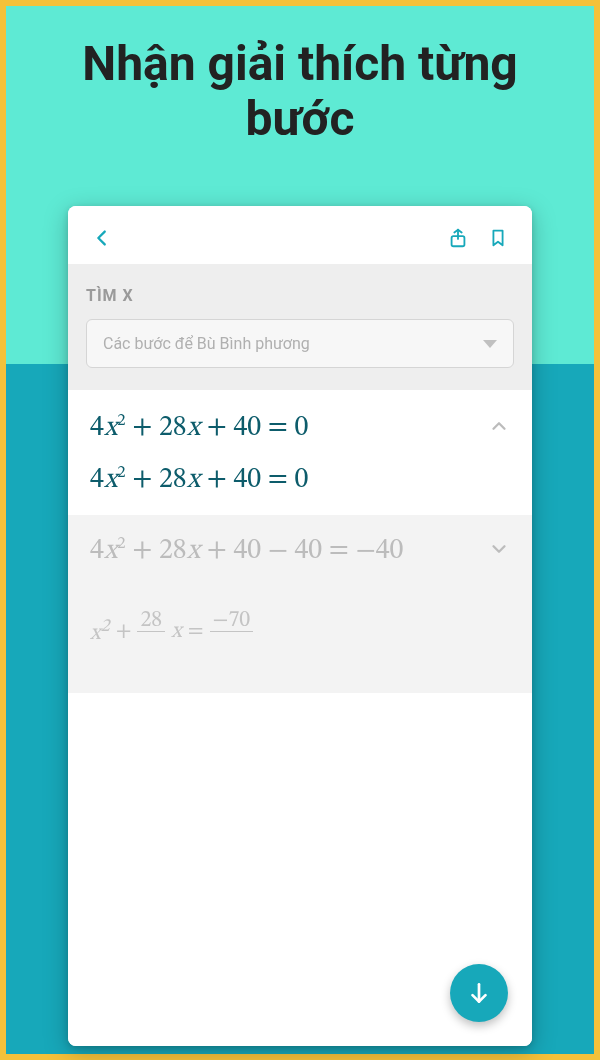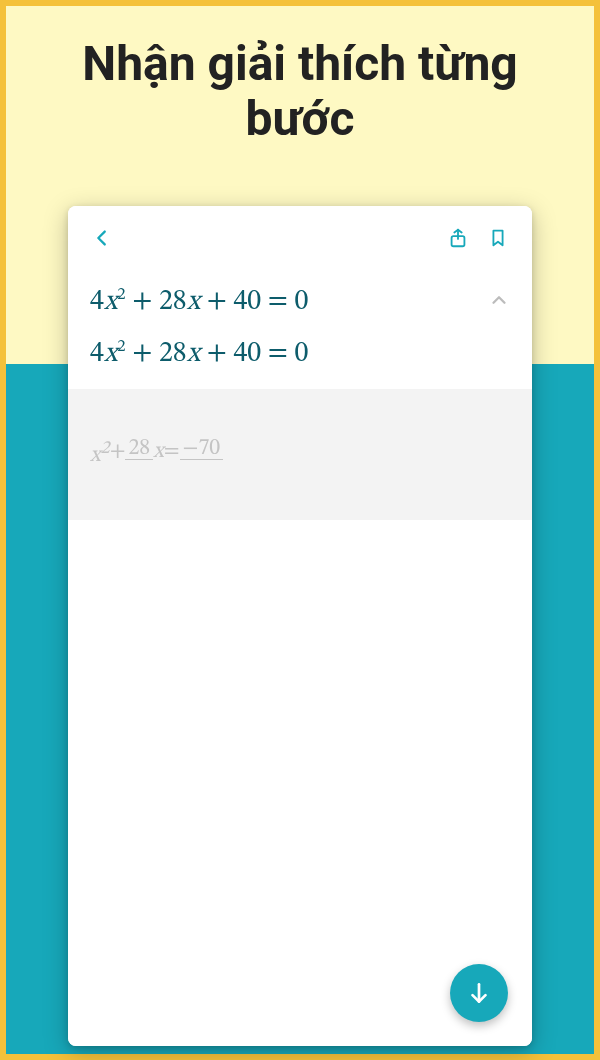--- a/index.html
+++ b/index.html
@@ -1,20 +1,20 @@
 <!DOCTYPE html>
 <html><head>
 <meta charset="utf-8">
 <style>
   * { box-sizing: border-box; margin: 0; padding: 0; }
   html, body { width: 600px; height: 1060px; overflow: hidden; font-family: -apple-system, BlinkMacSystemFont, "Segoe UI", Roboto, Arial, sans-serif; }
   .outer {
     width: 600px; height: 1060px;
     border: 6px solid #f4c13a;
-    background: #fef9c3;
+    background: #5eead4;
     position: relative;
   }
   .headline {
     text-align: center;
     font-size: 48px;
     font-weight: 700;
     color: #222;
     padding: 30px 20px 20px;
     line-height: 1.15;
   }
@@ -111,20 +111,22 @@
     padding: 18px 22px 40px;
     position: relative;
   }
   .grey-lower .step-header { padding: 0 0 10px 0; }
   .frac-row {
     font-family: "Cambria Math", "STIX Two Math", Georgia, serif;
     color: #c4c4c4;
     font-size: 22px;
     padding: 30px 0 0 0;
     display: flex;
+    align-items: center;
+    gap: 6px;
   }
   .frac {
     display: inline-flex;
     flex-direction: column;
     align-items: center;
     line-height: 1;
   }
   .frac .top { border-bottom: 1px solid #c4c4c4; padding: 0 3px; }
   .frac .bot { padding-top: 2px; font-size: 0.85em; }
   .fab {
@@ -166,38 +168,53 @@
           <rect x="5" y="10" width="14" height="11" rx="2"></rect>
         </svg>
       </div>
       <div class="icon-btn">
         <svg viewBox="0 0 24 24" fill="none" stroke="currentColor" stroke-width="2" stroke-linecap="round" stroke-linejoin="round">
           <path d="M7 4h10v16l-5-4-5 4V4z"></path>
         </svg>
       </div>
     </div>
 
+    <div class="greybox">
+      <div class="section-label">TÌM X</div>
+      <div class="dropdown">
+        <span>Các bước để Bù Bình phương</span>
+        <span class="tri"></span>
+      </div>
+    </div>
 
     <div class="content">
 
       <div class="step-header">
         <div class="equation">4<span class="italic">x</span><sup>2</sup> + 28<span class="italic">x</span> + 40 = 0</div>
         <div class="chevron">
           <svg viewBox="0 0 24 24" width="22" height="22" fill="none" stroke="currentColor" stroke-width="2.5" stroke-linecap="round" stroke-linejoin="round">
               <polyline points="6 15 12 9 18 15"></polyline>
             </svg>
         </div>
       </div>
 
 
       <div class="step2">
         <div class="equation">4<span class="italic">x</span><sup>2</sup> + 28<span class="italic">x</span> + 40 = 0</div>
       </div>
 
       <div class="grey-lower">
+        <div class="step-header">
+          <div class="equation faded">4<span class="italic">x</span><sup>2</sup> + 28<span class="italic">x</span> + 40 − 40 = −40</div>
+          <div class="chevron">
+            <svg viewBox="0 0 24 24" width="22" height="22" fill="none" stroke="currentColor" stroke-width="2.5" stroke-linecap="round" stroke-linejoin="round">
+                <polyline points="6 9 12 15 18 9"></polyline>
+              </svg>
+          </div>
+        </div>
 
         <div class="frac-row">
           <span class="italic"><span>x</span><sup>2</sup></span>
           <span>+</span>
           <span class="frac">
             <span class="top">28</span>
             <span class="bot">&nbsp;</span>
           </span>
           <span class="italic">x</span>
           <span>=</span>

